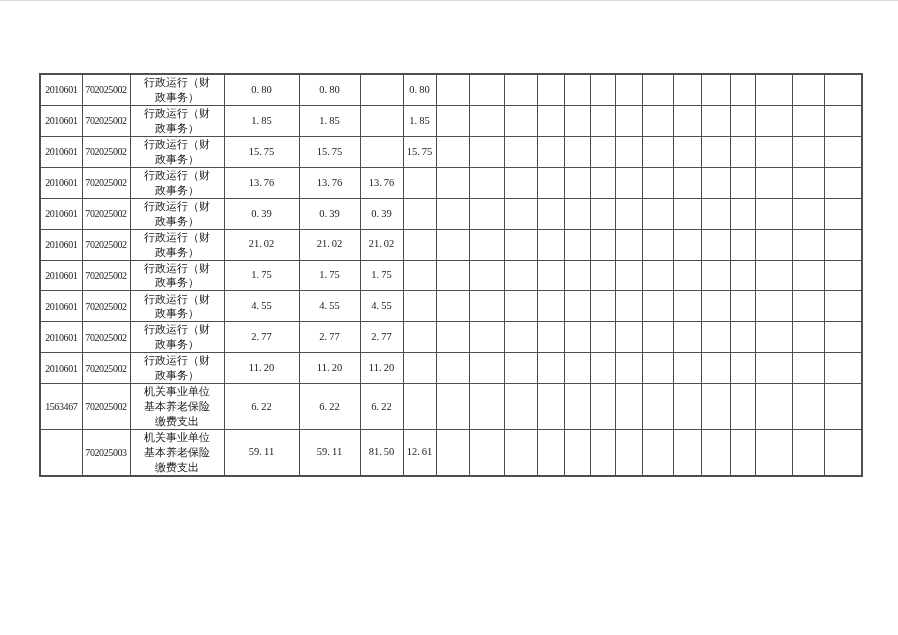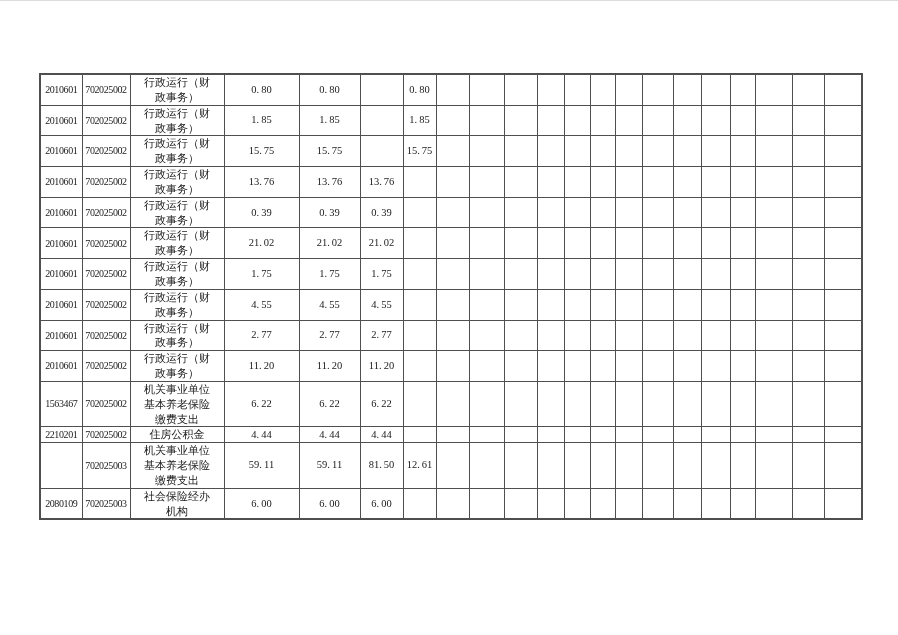--- a/index.html
+++ b/index.html
@@ -328,43 +328,20 @@
           <td class="col-13"></td>
           <td class="col-14"></td>
           <td class="col-15"></td>
           <td class="col-16"></td>
           <td class="col-17"></td>
           <td class="col-18"></td>
           <td class="col-19"></td>
           <td class="col-20"></td>
         </tr>
         <tr>
-          <td class="col-0">2210201</td>
-          <td class="col-1">702025002</td>
-          <td class="col-2">住房公积金</td>
-          <td class="col-3">4. 44</td>
-          <td class="col-4">4. 44</td>
-          <td class="col-5">4. 44</td>
-          <td class="col-6"></td>
-          <td class="col-7"></td>
-          <td class="col-8"></td>
-          <td class="col-9"></td>
-          <td class="col-10"></td>
-          <td class="col-11"></td>
-          <td class="col-12"></td>
-          <td class="col-13"></td>
-          <td class="col-14"></td>
-          <td class="col-15"></td>
-          <td class="col-16"></td>
-          <td class="col-17"></td>
-          <td class="col-18"></td>
-          <td class="col-19"></td>
-          <td class="col-20"></td>
-        </tr>
-        <tr>
           <td class="col-0"></td>
           <td class="col-1">702025003</td>
           <td class="col-2">机关事业单位基本养老保险缴费支出</td>
           <td class="col-3">59. 11</td>
           <td class="col-4">59. 11</td>
           <td class="col-5">81. 50</td>
           <td class="col-6">12. 61</td>
           <td class="col-7"></td>
           <td class="col-8"></td>
           <td class="col-9"></td>
@@ -373,38 +350,15 @@
           <td class="col-12"></td>
           <td class="col-13"></td>
           <td class="col-14"></td>
           <td class="col-15"></td>
           <td class="col-16"></td>
           <td class="col-17"></td>
           <td class="col-18"></td>
           <td class="col-19"></td>
           <td class="col-20"></td>
         </tr>
-        <tr>
-          <td class="col-0">2080109</td>
-          <td class="col-1">702025003</td>
-          <td class="col-2">社会保险经办机构</td>
-          <td class="col-3">6. 00</td>
-          <td class="col-4">6. 00</td>
-          <td class="col-5">6. 00</td>
-          <td class="col-6"></td>
-          <td class="col-7"></td>
-          <td class="col-8"></td>
-          <td class="col-9"></td>
-          <td class="col-10"></td>
-          <td class="col-11"></td>
-          <td class="col-12"></td>
-          <td class="col-13"></td>
-          <td class="col-14"></td>
-          <td class="col-15"></td>
-          <td class="col-16"></td>
-          <td class="col-17"></td>
-          <td class="col-18"></td>
-          <td class="col-19"></td>
-          <td class="col-20"></td>
-        </tr>
       </tbody>
   </table>
 </div>
 
 </body></html>

